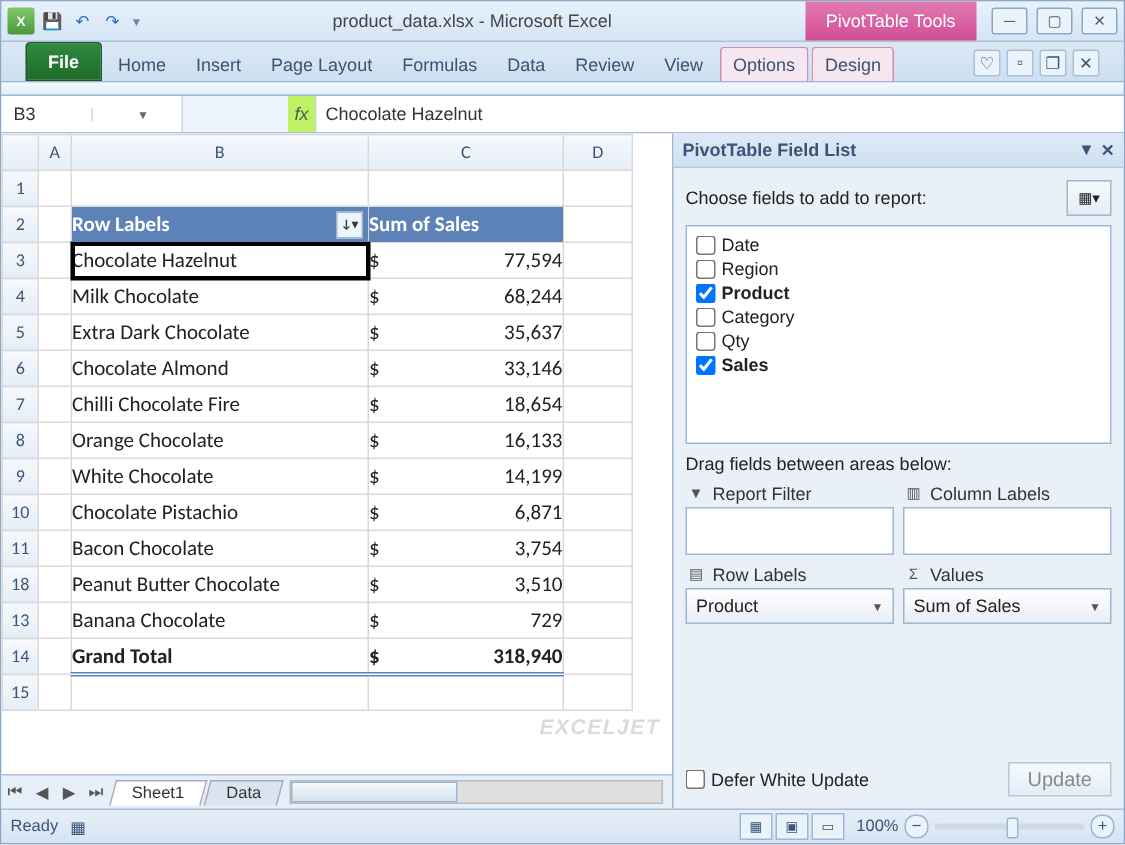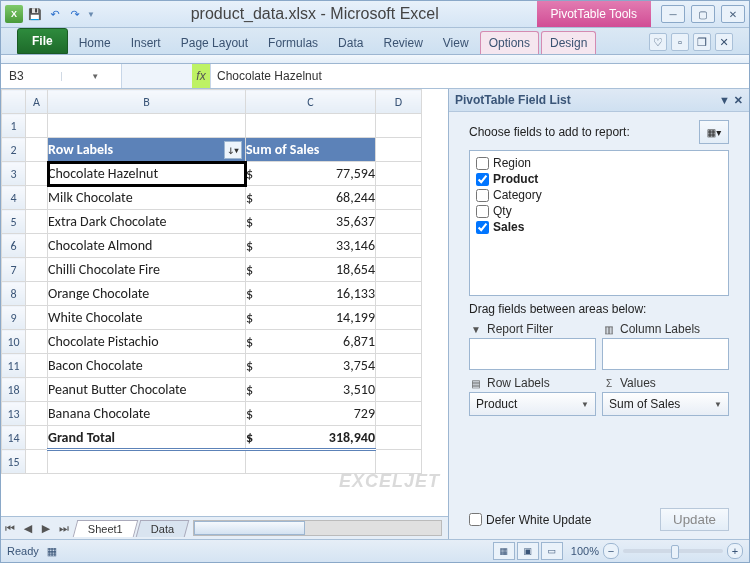--- a/index.html
+++ b/index.html
@@ -6,21 +6,21 @@
   .window{width:750px;height:563px;border:1px solid #8aa8c8;box-sizing:border-box;display:flex;flex-direction:column;background:#dbe8f4}
 
   
   .titlebar{height:26px;display:flex;align-items:center;background:linear-gradient(#e8f1fa,#d5e5f5);border-bottom:1px solid #a9c0d8;padding:0 4px}
   .qat{display:flex;align-items:center;gap:4px}
   .qat-ico{width:16px;height:16px;display:flex;align-items:center;justify-content:center;font-size:11px;border-radius:2px}
   .excel-ico{background:linear-gradient(#7fc96a,#4a9a3a);color:#fff;font-weight:bold;font-size:9px;width:18px;height:18px}
   .qat-save{color:#2a6ecb}
   .qat-undo,.qat-redo{color:#2a6ecb}
   .qat-sep{width:6px;text-align:center;color:#6a8bb0;font-size:8px}
-  .title-text{flex:1;text-align:center;font-size:16px;color:#444}
+  .title-text{flex:1;text-align:center;font-size:12px;color:#444}
   .title-tools{display:flex;align-items:stretch;height:100%}
   .contextual{background:linear-gradient(#e27bb1,#d14d95);color:#fff;padding:0 14px;display:flex;align-items:center;font-size:12px}
   .win-controls{display:flex;gap:6px;margin-left:10px;align-items:center}
   .win-btn{width:22px;height:16px;border:1px solid #8aa8c8;border-radius:2px;display:flex;align-items:center;justify-content:center;font-size:10px;color:#49617d;background:#eaf2fa}
 
   
   .ribbon{height:26px;display:flex;align-items:flex-end;background:linear-gradient(#dbe8f4,#cde0f1);border-bottom:1px solid #9db6d1;padding:0 16px;gap:2px}
   .tab{padding:4px 8px;font-size:12px;color:#3b5372;border:1px solid transparent;border-bottom:none;border-radius:3px 3px 0 0;cursor:pointer}
   .tab.file{background:linear-gradient(#2e8b3d,#1e6b2a);color:#fff;font-weight:bold;padding:5px 14px;border:1px solid #1a5a24}
   .tab.ctx{background:#f5e6ef;border-color:#d48bb2}
@@ -66,21 +66,21 @@
   .stab{padding:2px 12px;background:#fff;border:1px solid #aab;border-bottom:none;border-radius:0 0 0 0;margin-left:2px;transform:skewX(-15deg)}
   .stab span{display:inline-block;transform:skewX(15deg)}
   .stab.inactive{background:#d9e4f0}
   .hscroll{flex:1;margin:0 6px;height:14px;background:#e0e0e0;border:1px solid #bbb;position:relative}
   .hscroll .thumb{position:absolute;left:0;top:0;height:100%;width:45%;background:linear-gradient(#f5f9fd,#d4e2f1);border:1px solid #9db6d1;box-sizing:border-box}
 
   
   .pane{width:300px;border-left:1px solid #9db6d1;background:#e9f0f8;display:flex;flex-direction:column;font-size:12px}
   .pane-hdr{height:22px;background:linear-gradient(#dfe9f5,#cfe0f1);border-bottom:1px solid #b3c7dd;display:flex;align-items:center;padding:0 6px;font-weight:bold;color:#3a5578}
   .pane-hdr .pane-x{margin-left:auto;display:flex;gap:4px;color:#3a5578;font-size:11px}
-  .pane-body{flex:1;padding:8px 20px;display:flex;flex-direction:column;gap:6px;color:#222}
+  .pane-body{flex:1;padding:8px 8px;display:flex;flex-direction:column;gap:6px;color:#222}
   .choose-row{display:flex;align-items:center}
   .layout-btn{margin-left:auto;width:28px;height:22px;border:1px solid #9db6d1;background:linear-gradient(#f5f9fd,#e3edf7);display:flex;align-items:center;justify-content:center;font-size:10px}
   .fieldlist{border:1px solid #9db6d1;background:#fff;padding:4px;height:136px;overflow:hidden}
   .fld{display:flex;align-items:center;gap:4px;padding:1px 2px}
   .fld input{margin:0}
   .fld.checked{font-weight:bold}
   .areas{display:grid;grid-template-columns:1fr 1fr;gap:6px}
   .area{display:flex;flex-direction:column;gap:2px}
   .area-label{display:flex;align-items:center;gap:4px;color:#333}
   .area-label .ic{width:14px;height:14px;display:flex;align-items:center;justify-content:center;font-size:10px;color:#555}
@@ -93,21 +93,21 @@
 
   
   .status{height:22px;background:linear-gradient(#e6eef7,#d5e4f3);border-top:1px solid #a9c0d8;display:flex;align-items:center;padding:0 6px;font-size:11px;color:#3a5578}
   .status .views{margin-left:auto;display:flex;gap:2px}
   .status .views span{width:20px;height:16px;border:1px solid #9db6d1;background:#eaf2fa;display:flex;align-items:center;justify-content:center;font-size:9px}
   .zoom{display:flex;align-items:center;gap:4px;margin-left:8px}
   .slider{width:100px;height:4px;background:#cfd9e6;position:relative;border-radius:2px}
   .slider .t{position:absolute;left:48%;top:-4px;width:6px;height:12px;background:#eaf2fa;border:1px solid #9db6d1;border-radius:2px}
   .zoom-btn{width:14px;height:14px;border:1px solid #9db6d1;border-radius:7px;display:flex;align-items:center;justify-content:center;background:#eaf2fa}
 
-  .watermark{position:absolute;right:8px;bottom:24px;font-size:18px;font-weight:bold;color:rgba(150,150,150,.35);font-style:italic;letter-spacing:1px;pointer-events:none}
+  .watermark{position:absolute;right:8px;bottom:24px;font-size:14px;font-weight:bold;color:rgba(150,150,150,.35);font-style:italic;letter-spacing:1px;pointer-events:none}
 </style>
 </head>
 <body>
 
 <div class="window">
 
   <div class="titlebar">
     <div class="qat">
       <span class="qat-ico excel-ico">X</span>
       <span class="qat-ico qat-save">💾</span>
@@ -343,20 +343,24 @@
         </span>
       </div>
       <div class="pane-body">
         <div class="choose-row">
           <span>Choose fields to add to report:</span>
           <span class="layout-btn">▦▾</span>
         </div>
         <div class="fieldlist" id="fieldlist">
             <div class="fld">
               <input type="checkbox" style="">
+              <span>Date</span>
+            </div>
+            <div class="fld">
+              <input type="checkbox" style="">
               <span>Region</span>
             </div>
             <div class="fld checked">
               <input type="checkbox" checked="" style="">
               <span>Product</span>
             </div>
             <div class="fld">
               <input type="checkbox" style="">
               <span>Category</span>
             </div>

